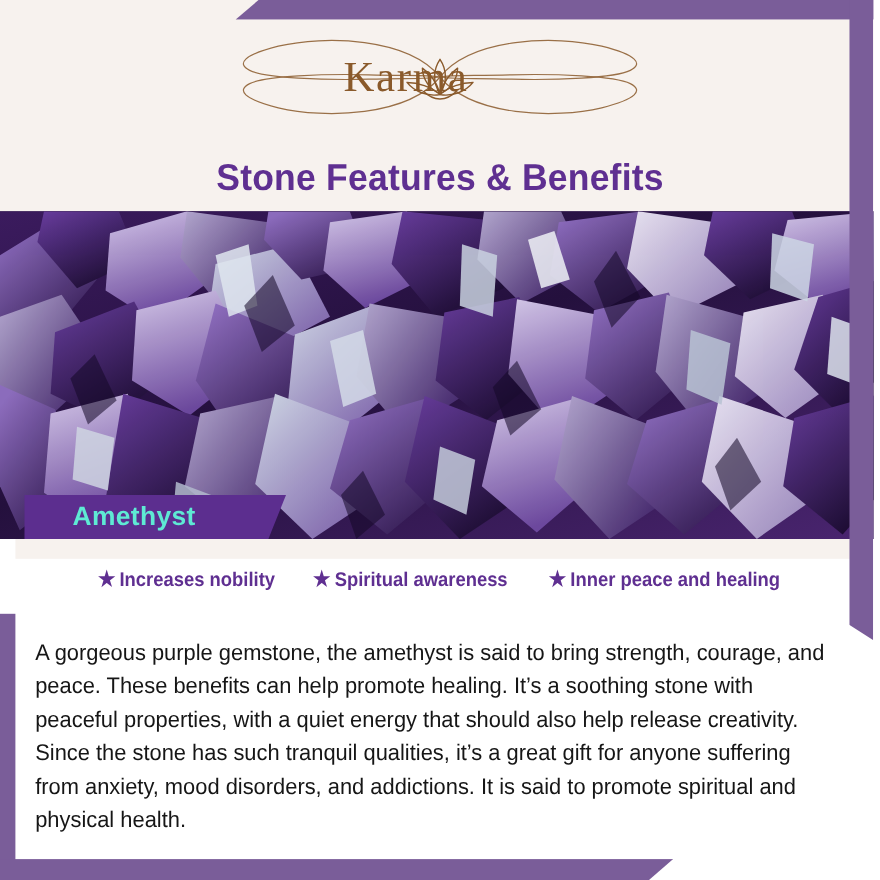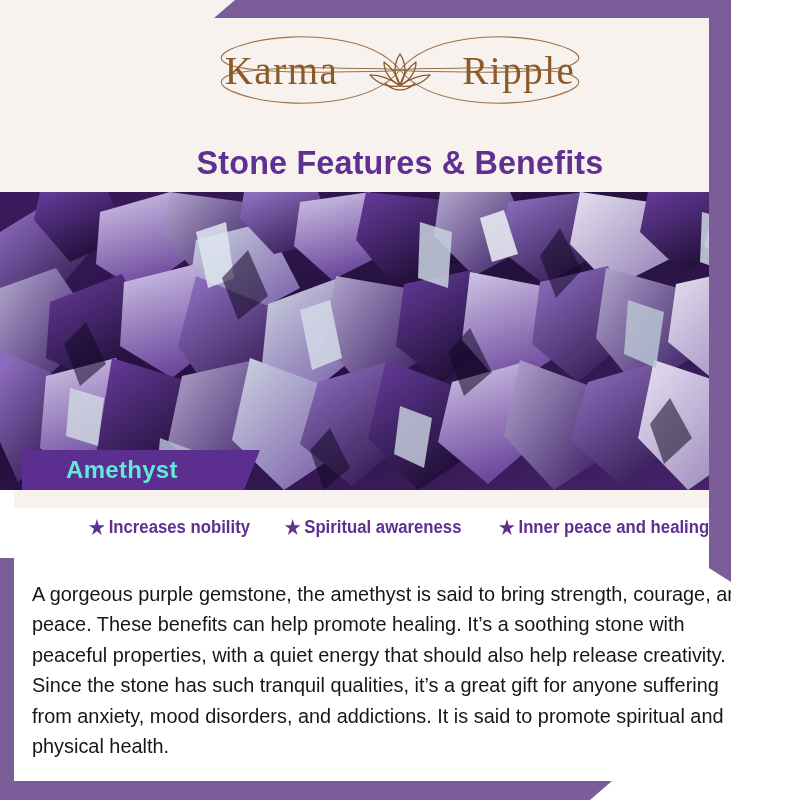--- a/index.html
+++ b/index.html
@@ -9,21 +9,21 @@
   body {
     width: 800px;
     height: 800px;
     overflow: hidden;
     font-family: "Liberation Sans", sans-serif;
     background: #ffffff;
   }
 
   #page {
     position: relative;
-    width: 731px;
+    width: 794px;
     height: 800px;
     background: #ffffff;
     overflow: hidden;
   }
 
   
   .frame-top-right {
     position: absolute;
     top: 0;
     left: 214px;
@@ -240,21 +240,20 @@
         <g fill="none" stroke="#8a5a2b" stroke-width="1.3" stroke-linejoin="round">
           <path d="M37 6 C 31 15, 30 27, 37 37 C 44 27, 43 15, 37 6 Z"></path>
           <path d="M37 37 C 28 34, 21 24, 21 14 C 28 19, 34 27, 37 37 Z"></path>
           <path d="M37 37 C 46 34, 53 24, 53 14 C 46 19, 40 27, 37 37 Z"></path>
           <path d="M37 38 C 27 40, 14 36, 7 27 C 17 27, 29 31, 37 38 Z"></path>
           <path d="M37 38 C 47 40, 60 36, 67 27 C 57 27, 45 31, 37 38 Z"></path>
           <path d="M22 35 C 27 40, 32 42, 37 42 C 42 42, 47 40, 52 35"></path>
         </g>
       </svg>
 
-      <span class="brand-word right">Ripple</span>
     </div>
   </div>
 
   <div class="headline">Stone Features &amp; Benefits</div>
 
   <div class="photo">
     <svg viewBox="0 0 800 298" preserveAspectRatio="none">
       <defs>
         <linearGradient id="bg1" x1="0" y1="0" x2="1" y2="1">
           <stop offset="0%" stop-color="#3b1b5e"></stop>

